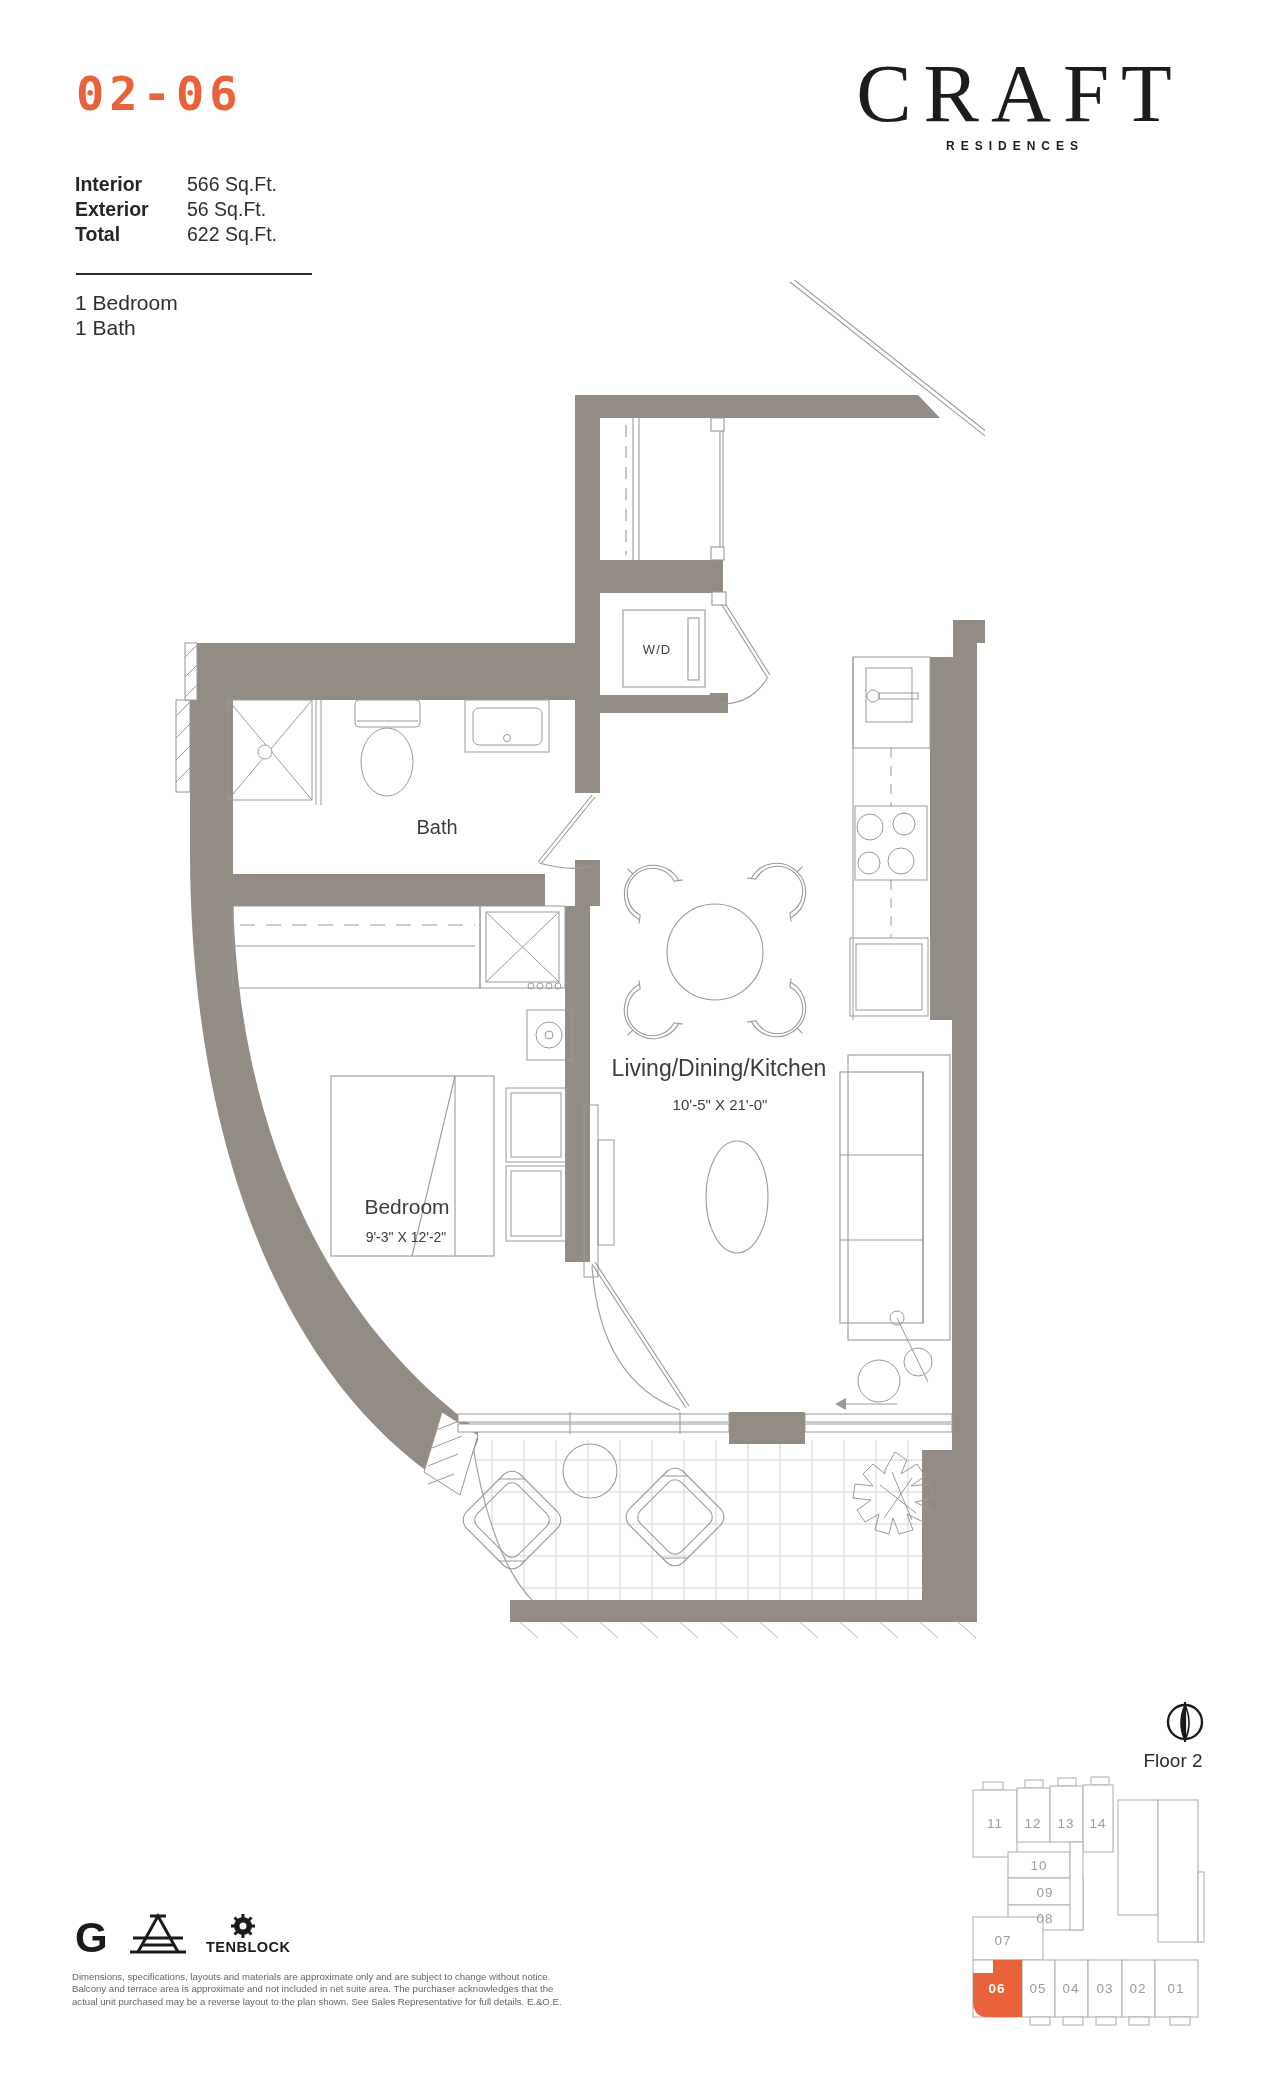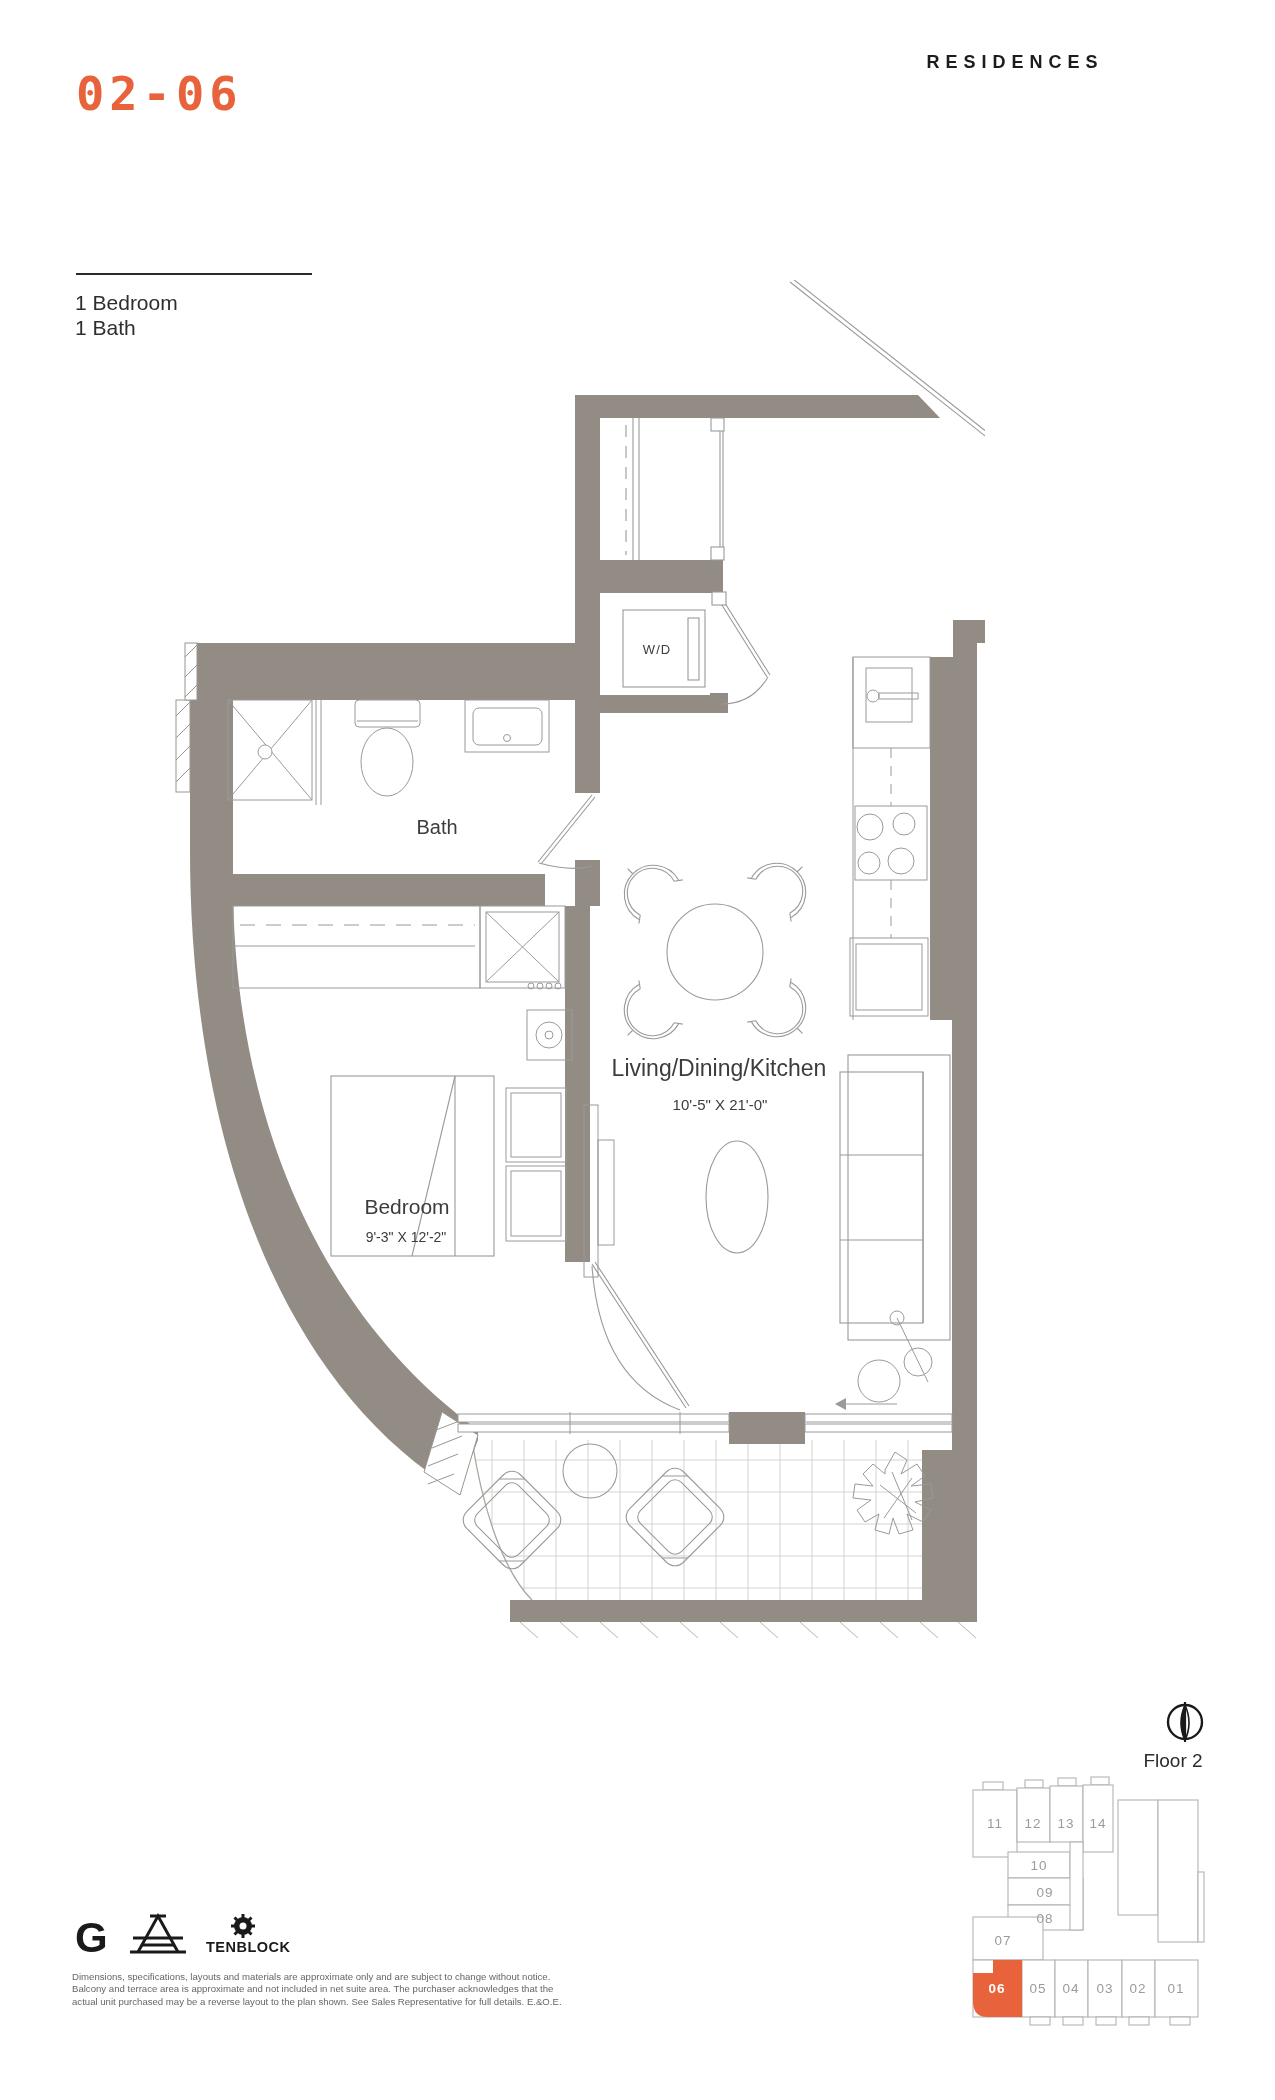--- a/index.html
+++ b/index.html
@@ -11,44 +11,59 @@
   .facts{position:absolute;left:75px;top:172px;font-size:19.5px;line-height:25px;}
   .facts .row{display:flex;}
   .facts .lbl{width:112px;font-weight:700;color:#252525;}
   .facts .val{color:#2e2e2e;}
   .rule{position:absolute;left:76px;top:273px;width:236px;height:2px;background:#2a2a2a;}
   .config{position:absolute;left:75px;top:290px;font-size:21px;line-height:25px;color:#2e2e2e;}
   
   .brand{position:absolute;left:810px;top:50px;width:410px;text-align:center;color:#1c1c1c;}
   .brand .wordmark{font-family:"Liberation Serif",serif;font-weight:400;font-size:83px;
         letter-spacing:12px;line-height:1.05;white-space:nowrap;margin-left:10px;}
-  .brand .tagline{margin-top:2px;font-size:18px;font-weight:700;letter-spacing:6px;}
+  .brand .tagline{margin-top:2px;font-size:12px;font-weight:700;letter-spacing:6px;}
   
   .plan{position:absolute;left:140px;top:280px;}
   
   .keyplate{position:absolute;left:955px;top:1690px;}
   
   .logos{position:absolute;left:70px;top:1908px;}
   .disclaimer{position:absolute;left:55px;top:1971px;width:492px;font-size:9.6px;
         line-height:12.4px;color:#666;margin-left:17px;}
   svg text{font-family:"Liberation Sans",sans-serif;}
 </style>
 </head>
 <body>
 
 <div class="page">
 
   <div class="unit-number">02-06</div>
+  <div class="facts">
+    <div class="row">
+      <span class="lbl">Interior</span>
+      <span class="val">566 Sq.Ft.</span>
+    </div>
+    <div class="row">
+      <span class="lbl">Exterior</span>
+      <span class="val">56 Sq.Ft.</span>
+    </div>
+    <div class="row">
+      <span class="lbl">Total</span>
+      <span class="val">622 Sq.Ft.</span>
+    </div>
+  </div>
   <div class="rule"></div>
   <div class="config">
     <div>1 Bedroom</div>
     <div>1 Bath</div>
   </div>
 
   <div class="brand">
+    <div class="wordmark">CRAFT</div>
     <div class="tagline">RESIDENCES</div>
   </div>
 
   <svg class="plan" width="845" height="1368" viewBox="0 0 845 1368">
 
     <g>
       <clipPath id="balClip">
         <path d="M332,1160 L782,1160 L782,1320 L392,1320 C364,1292 343,1232 332,1160 Z"></path>
       </clipPath>
       <g clip-path="url(#balClip)" stroke="#d7d3cd" stroke-width="1" fill="none">

